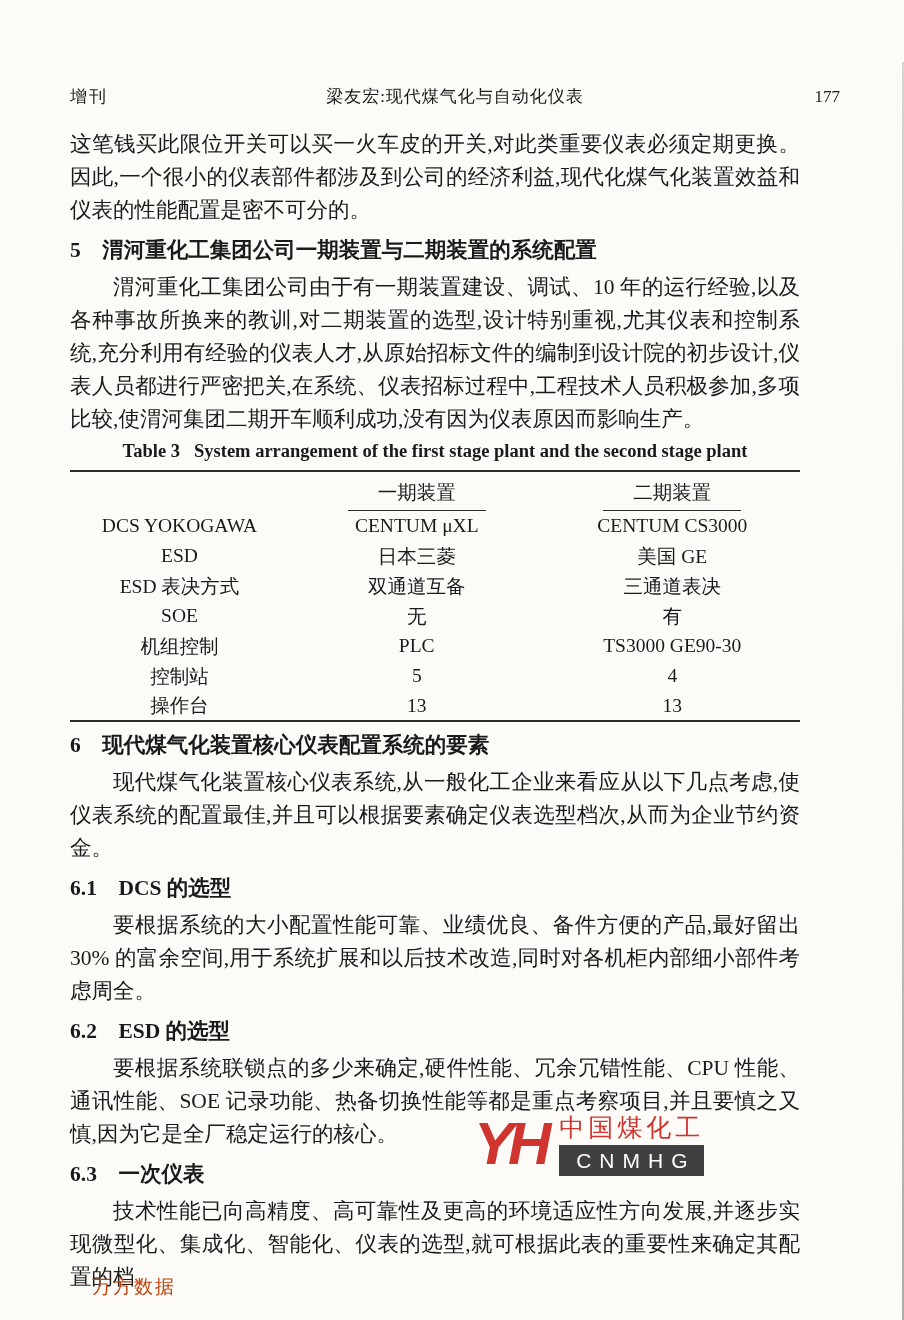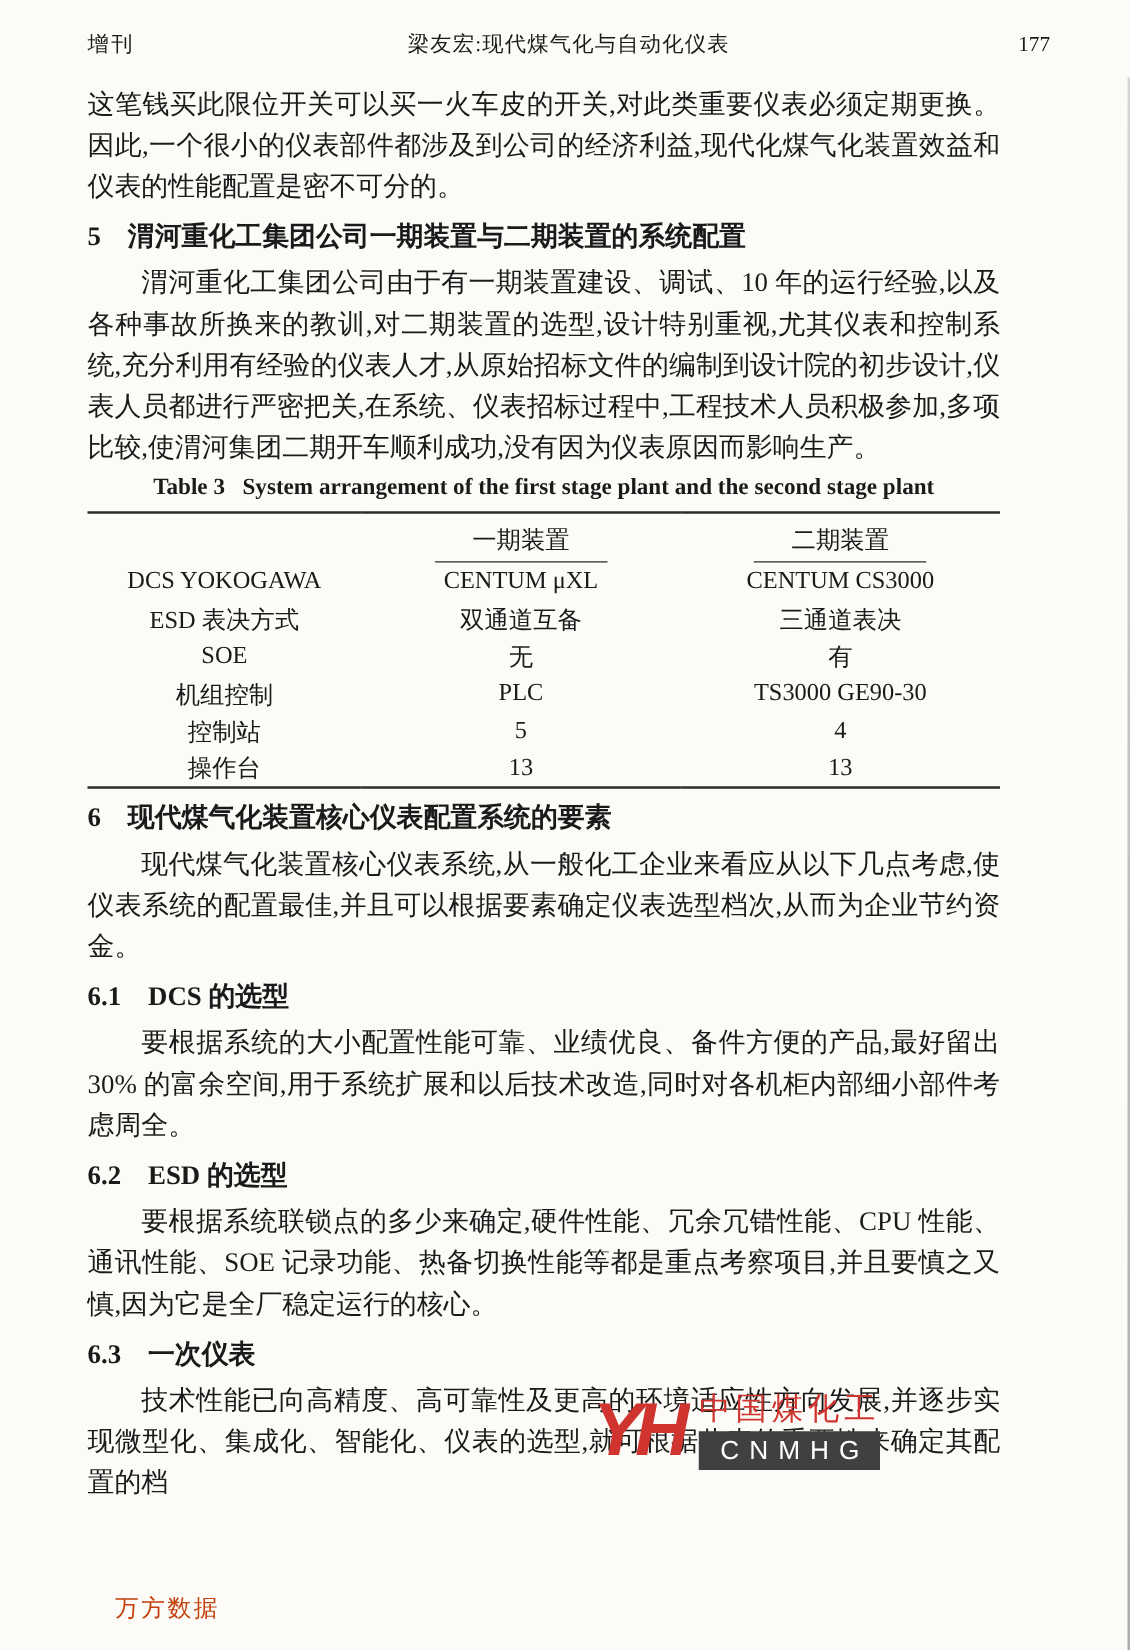--- a/index.html
+++ b/index.html
@@ -17,21 +17,21 @@
     overflow: hidden;
   }
   .scan-edge {
     position: absolute; top: 62px; right: 0;
     width: 2px; height: 1258px;
     background: linear-gradient(#b9b6b0, #6f6c66);
     opacity: .55;
   }
   .page-header {
     display: flex; align-items: baseline;
-    padding: 24px 64px 0 70px;
+    padding: 85px 64px 0 70px;
     font-size: 17px;
   }
   .hdr-left  { width: 130px; letter-spacing: 2px; }
   .hdr-center{ flex: 1; text-align: center; font-weight: normal; letter-spacing: 1px; }
   .hdr-right { width: 130px; text-align: right; }
   .content { padding: 20px 104px 0 70px; }
   .para {
     margin: 0;
     font-size: 21.5px;
     line-height: 33px;
@@ -143,20 +143,25 @@
           <th><span class="thu">二期装置</span></th>
         </tr>
       </thead>
       <tbody>
         <tr>
           <td>DCS YOKOGAWA</td>
           <td>CENTUM μXL</td>
           <td>CENTUM CS3000</td>
         </tr>
         <tr>
+          <td>ESD</td>
+          <td>日本三菱</td>
+          <td>美国 GE</td>
+        </tr>
+        <tr>
           <td>ESD 表决方式</td>
           <td>双通道互备</td>
           <td>三通道表决</td>
         </tr>
         <tr>
           <td>SOE</td>
           <td>无</td>
           <td>有</td>
         </tr>
         <tr>

